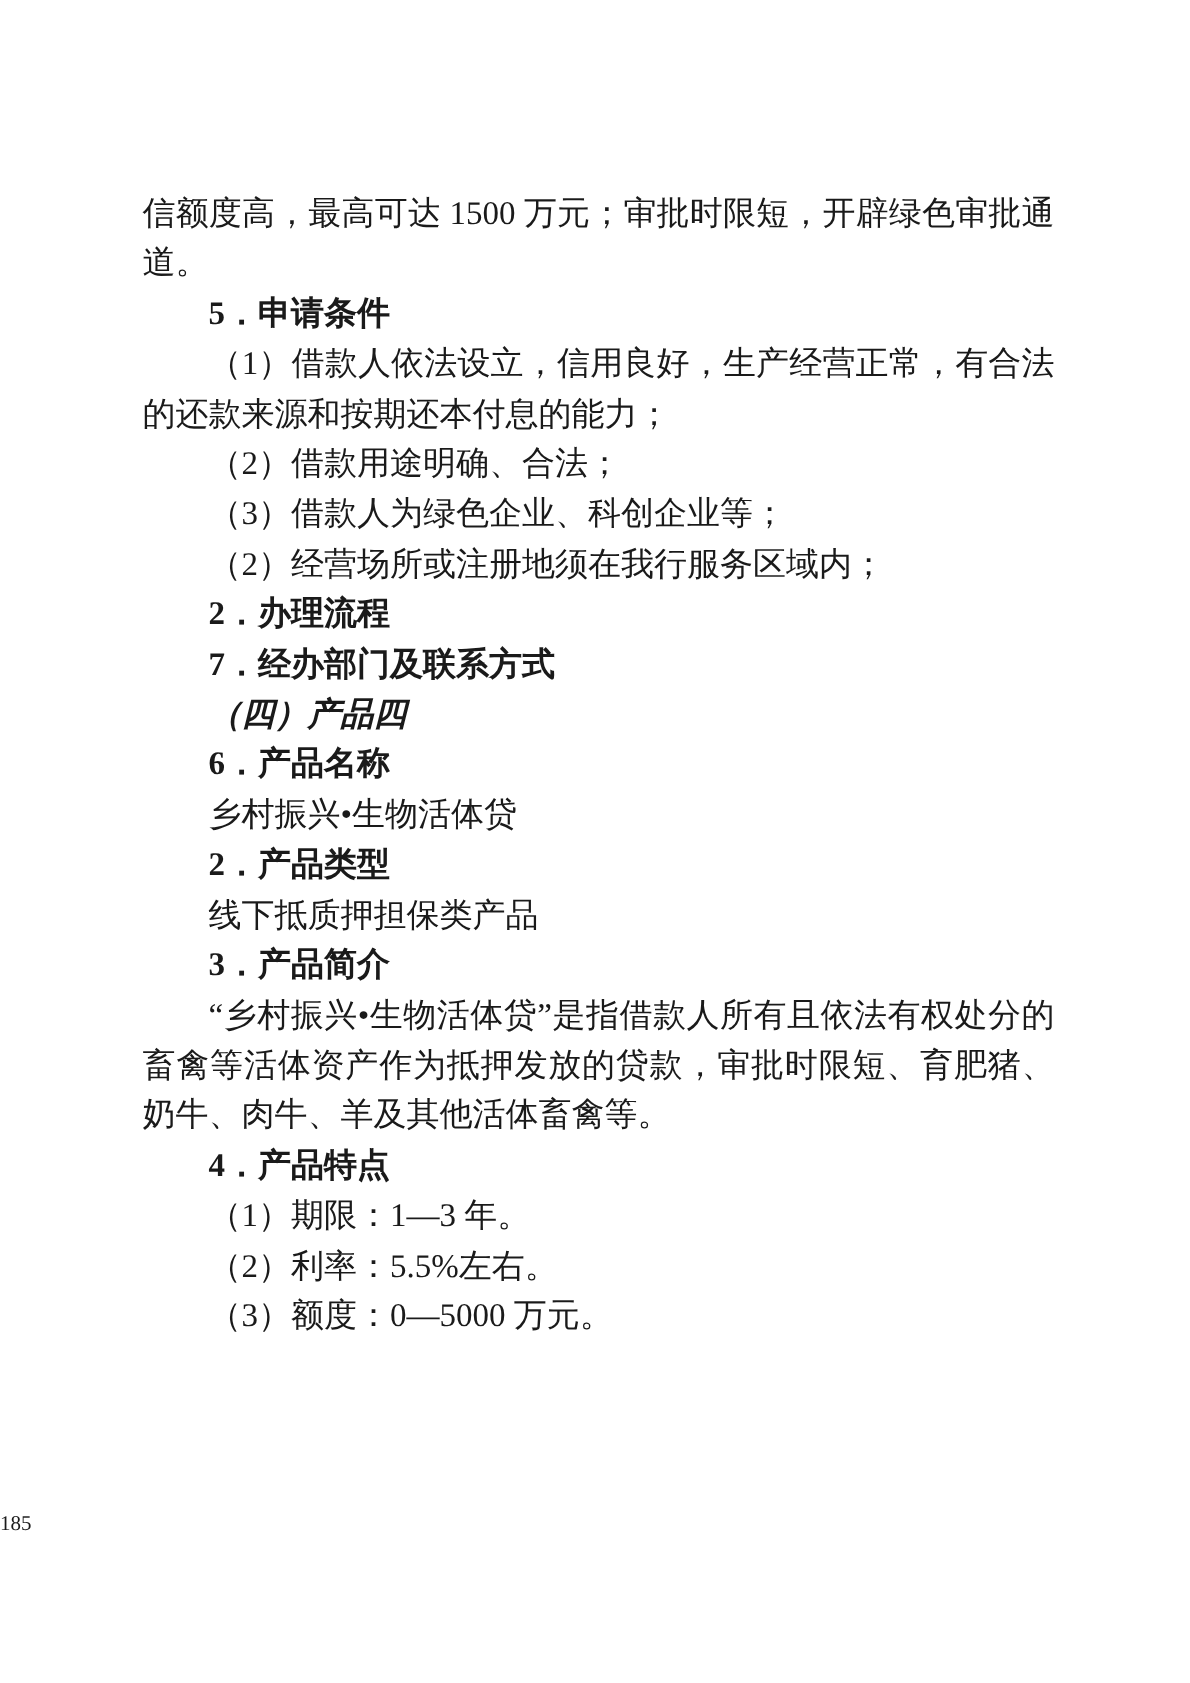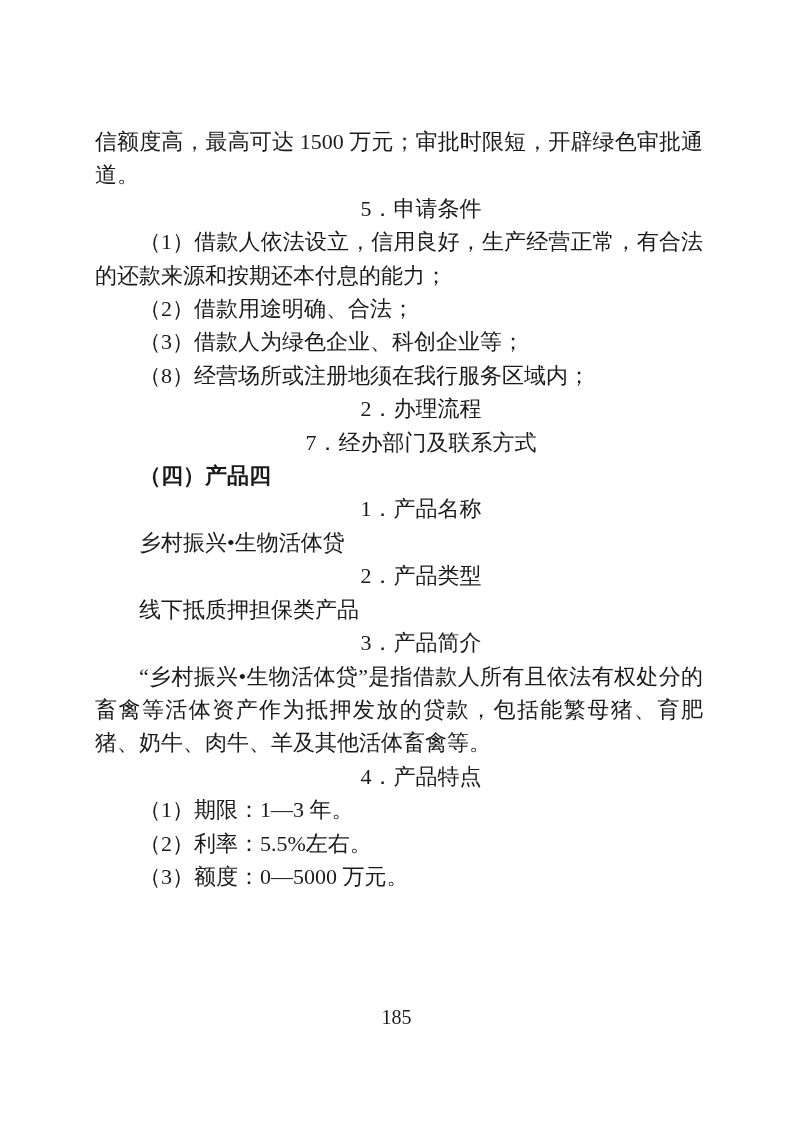--- a/index.html
+++ b/index.html
@@ -28,56 +28,56 @@
     font-size: 22px;
     line-height: 33.4px;
     text-align: justify;
     text-indent: 2em;
     word-break: break-all;
   }
   .cont {
     text-indent: 0;
   }
   .hd {
-    font-weight: 400;
-    text-align: center;
+    font-weight: 700;
+    text-align: left;
   }
   .kaiti {
     font-weight: 700;
+    font-style: italic;
     text-align: left;
   }
   .pageno {
     position: absolute;
     left: 0;
     right: 0;
     top: 1004px;
-    text-align: center;
-    font-size: 20px;
+    font-size: 14px;
     line-height: 26px;
   }
 </style>
 </head>
 <body>
 
 <div class="page">
   <div class="content">
     <p class="para cont">信额度高，最高可达 1500 万元；审批时限短，开辟绿色审批通道。</p>
     <p class="para hd">5．申请条件</p>
     <p class="para">（1）借款人依法设立，信用良好，生产经营正常，有合法的还款来源和按期还本付息的能力；</p>
     <p class="para">（2）借款用途明确、合法；</p>
     <p class="para">（3）借款人为绿色企业、科创企业等；</p>
-    <p class="para">（8）经营场所或注册地须在我行服务区域内；</p>
+    <p class="para">（2）经营场所或注册地须在我行服务区域内；</p>
     <p class="para hd">2．办理流程</p>
     <p class="para hd">7．经办部门及联系方式</p>
     <p class="para kaiti">（四）产品四</p>
-    <p class="para hd">1．产品名称</p>
+    <p class="para hd">6．产品名称</p>
     <p class="para">乡村振兴•生物活体贷</p>
     <p class="para hd">2．产品类型</p>
     <p class="para">线下抵质押担保类产品</p>
     <p class="para hd">3．产品简介</p>
-    <p class="para">“乡村振兴•生物活体贷”是指借款人所有且依法有权处分的畜禽等活体资产作为抵押发放的贷款，包括能繁母猪、育肥猪、奶牛、肉牛、羊及其他活体畜禽等。</p>
+    <p class="para">“乡村振兴•生物活体贷”是指借款人所有且依法有权处分的畜禽等活体资产作为抵押发放的贷款，审批时限短、育肥猪、奶牛、肉牛、羊及其他活体畜禽等。</p>
     <p class="para hd">4．产品特点</p>
     <p class="para">（1）期限：1—3 年。</p>
     <p class="para">（2）利率：5.5%左右。</p>
     <p class="para">（3）额度：0—5000 万元。</p>
   </div>
   <div class="pageno">185</div>
 </div>
 
 </body></html>

